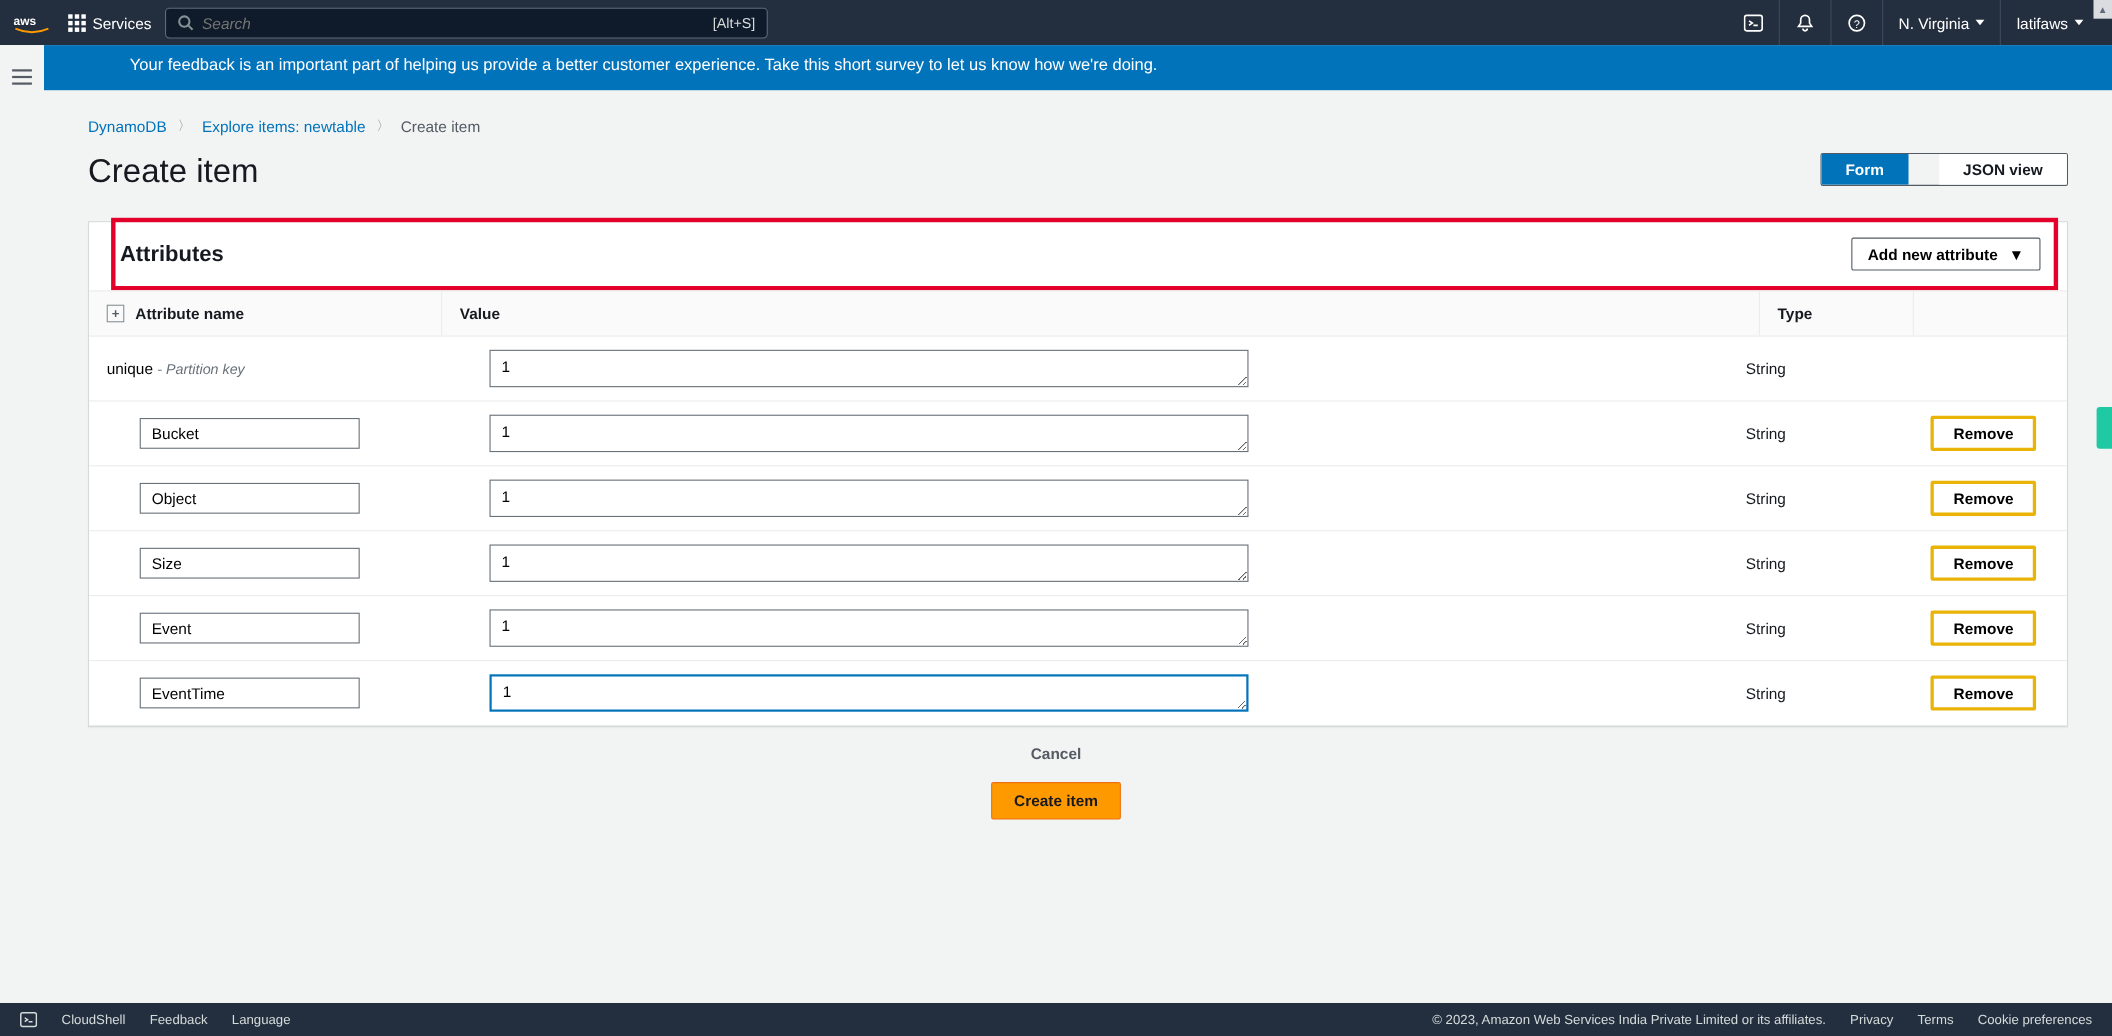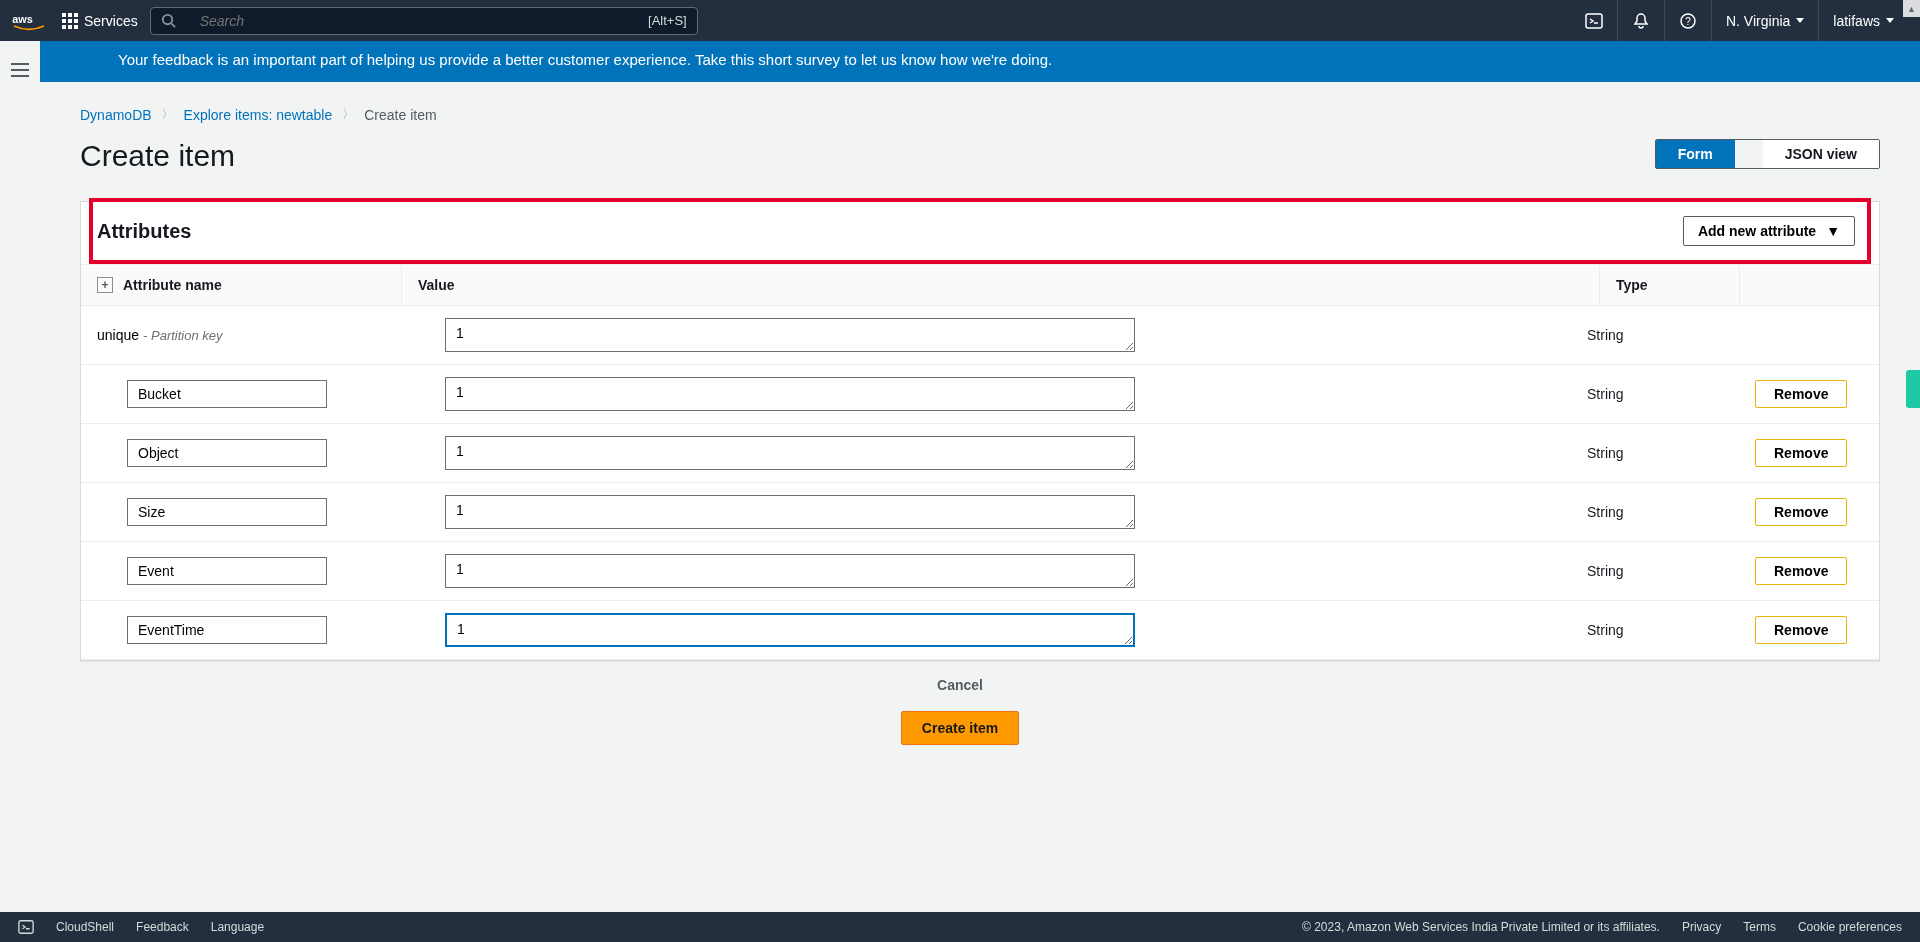--- a/index.html
+++ b/index.html
@@ -5,21 +5,21 @@
 * { margin: 0; padding: 0; box-sizing: border-box; font-family: "Amazon Ember", "Helvetica Neue", Arial, sans-serif; }
 body { background: #f2f3f3; overflow: hidden; }
 
 
 .topnav { background: #232f3e; height: 41px; display: flex; align-items: center; color: #fff; padding: 0 12px; font-size: 14px; }
 .aws-logo { display: flex; align-items: center; margin-right: 16px; }
 .aws-logo svg { width: 34px; height: 20px; }
 .services-btn { display: flex; align-items: center; gap: 6px; margin-right: 12px; cursor: pointer; }
 .grid-icon { display: grid; grid-template-columns: repeat(3,4px); grid-template-rows: repeat(3,4px); gap: 2px; }
 .grid-icon span { background:#fff; width:4px; height:4px; }
-.search-wrap { flex: 0 0 548px; background:#0f1b2a; border:1px solid #5f6b7a; border-radius:4px; height:28px; display:flex; align-items:center; padding:0 10px; gap:24px; color:#879196; }
+.search-wrap { flex: 0 0 548px; background:#0f1b2a; border:1px solid #5f6b7a; border-radius:4px; height:28px; display:flex; align-items:center; padding:0 10px; gap:8px; color:#879196; }
 .search-wrap input { flex:1; background:transparent; border:none; outline:none; color:#d5dbdb; font-style:italic; font-size:14px; }
 .search-hint { color:#d5dbdb; font-size:13px; }
 .topnav-spacer { flex:1; }
 .topnav-right { display:flex; align-items:center; gap:0; }
 .tn-item { padding:0 14px; height:41px; display:flex; align-items:center; border-left:1px solid #3e4a5a; cursor:pointer; gap:6px; }
 .tn-item:first-child { border-left:none; }
 .caret-down { width:0; height:0; border-left:4px solid transparent; border-right:4px solid transparent; border-top:5px solid #fff; display:inline-block; }
 
 
 .banner { background:#0073bb; color:#fff; padding:10px 20px 14px 78px; font-size:15px; }
@@ -45,37 +45,37 @@
 .toggle-inactive { background:#fff; color:#16191f; }
 .subtext { padding:6px 40px 0 40px; font-size:15px; color:#16191f; }
 .subtext a { color:#0073bb; text-decoration:none; }
 .ext-icon { color:#0073bb; margin-left:4px; }
 
 
 .panel { margin:28px 40px 0 40px; background:#fff; border:1px solid #d5dbdb; box-shadow:0 1px 1px rgba(0,0,0,0.05); }
 .panel-header { display:flex; align-items:center; justify-content:space-between; padding:14px 20px; }
 .panel-header h2 { font-size:20px; font-weight:700; color:#16191f; }
 .add-attr-btn { border:1px solid #545b64; background:#fff; padding:6px 14px; font-size:14px; font-weight:700; display:flex; align-items:center; gap:10px; cursor:pointer; border-radius:2px; }
-.highlight-box { border:4px solid #e3002b; margin:-4px 8px 0 8px; padding:0; }
+.highlight-box { border:4px solid #e3002b; margin:-4px 8px 0 20px; padding:0; }
 .highlight-box .panel-header { padding:14px 12px 14px 4px; }
 
 
 .tbl-head { display:grid; grid-template-columns: 320px 1fr 140px 140px; border-top:1px solid #eaeded; border-bottom:1px solid #eaeded; background:#fafafa; }
 .tbl-head > div { padding:12px 16px; font-size:14px; font-weight:700; color:#16191f; border-left:1px solid #eaeded; }
 .tbl-head > div:first-child { border-left:none; display:flex; align-items:center; gap:10px; }
 .plus-box { width:16px; height:16px; border:1px solid #879196; display:flex; align-items:center; justify-content:center; font-size:12px; color:#545b64; cursor:pointer; }
 .tbl-row { display:grid; grid-template-columns: 320px 1fr 140px 140px; border-bottom:1px solid #eaeded;gap:28px; }
 .tbl-row > div { padding:12px 16px; font-size:14px; display:flex; align-items:center; }
 .attr-name-static { padding-left:36px; }
 .attr-name-static .pk { color:#687078; font-style:italic; font-size:13px; margin-left:4px; }
 .attr-name-input { width:200px; height:28px; border:1px solid #687078; padding:0 10px; font-size:14px; margin-left:30px; }
 .val-textarea { width:100%; max-width:690px; height:34px; border:1px solid #687078; padding:6px 10px; font-size:14px; resize:both; font-family:inherit; }
 .val-textarea.focused { border:2px solid #0073bb; outline:none; }
 .type-cell { color:#16191f; }
-.remove-btn { border:1px solid #eab308; background:#fff; padding:5px 18px; font-size:14px; font-weight:700; cursor:pointer; border-radius:2px; }
+.remove-btn { border:3px solid #eab308; background:#fff; padding:5px 18px; font-size:14px; font-weight:700; cursor:pointer; border-radius:2px; }
 
 
 .actions { display:flex; justify-content:flex-end; gap:18px; padding:16px 40px 0 0; align-items:center;flex-direction:column; }
 .cancel-link { color:#545b64; font-size:14px; font-weight:700; cursor:pointer; }
 .create-btn { background:#ff9900; border:1px solid #ec7211; color:#16191f; font-weight:700; padding:8px 20px; font-size:14px; cursor:pointer; border-radius:2px; }
 
 
 .bottombar { position:fixed; bottom:0; left:0; right:0; height:30px; background:#232f3e; color:#d5dbdb; display:flex; align-items:center; padding:0 18px; font-size:12px; gap:22px; }
 .bottombar .spacer { flex:1; }
 .bottombar a { color:#d5dbdb; text-decoration:none; }

